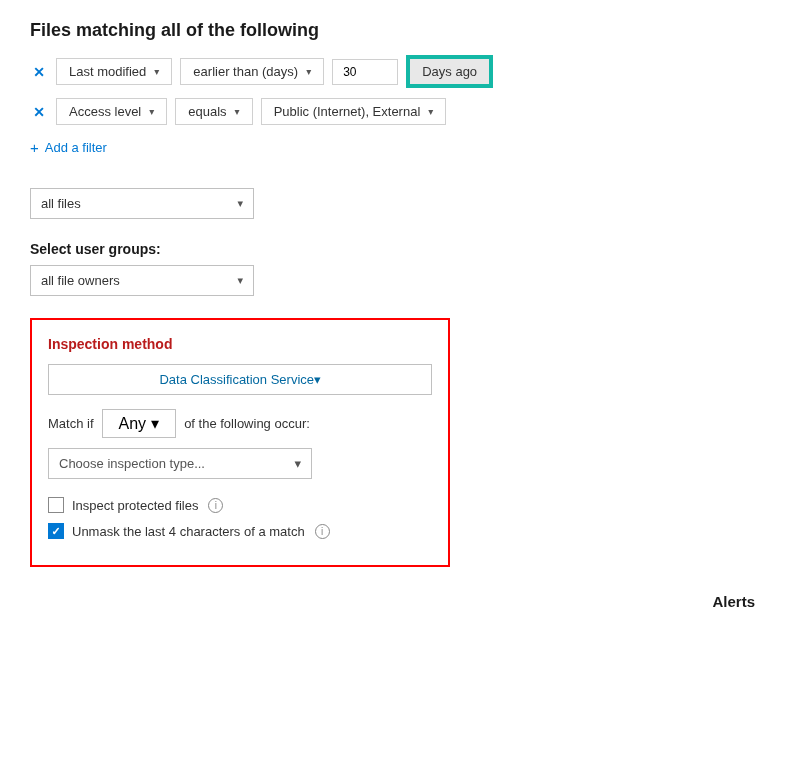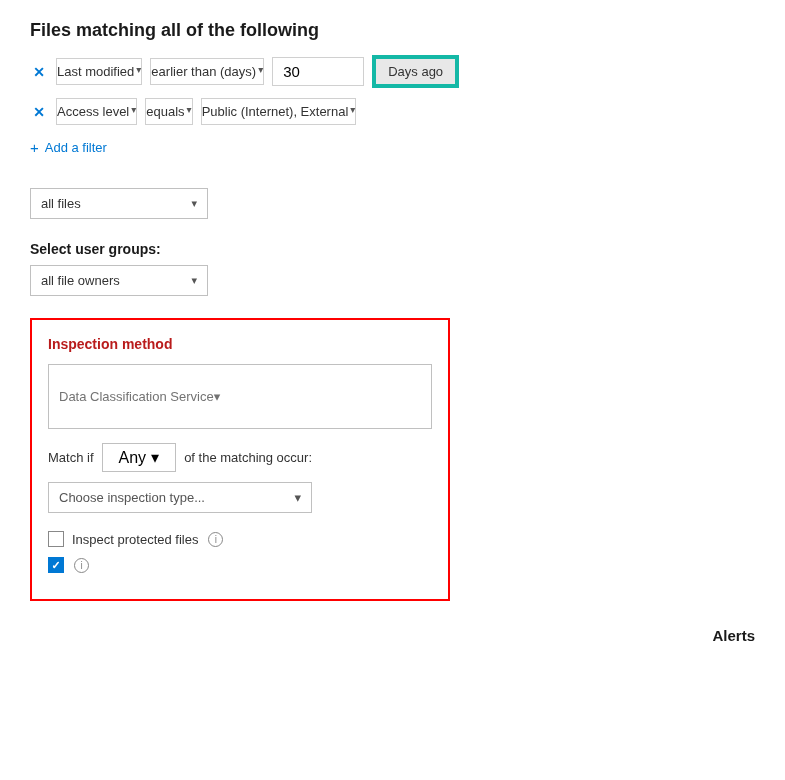--- a/index.html
+++ b/index.html
@@ -32,39 +32,40 @@
       border: none;
       padding: 0 2px;
       font-weight: bold;
       display: flex;
       align-items: center;
       justify-content: center;
       width: 18px;
     }
     .dropdown-btn {
       display: flex;
-      align-items: flex-start;
+      align-items: center;
+      gap: 6px;
       border: 1px solid #d0d0d0;
       background: #fff;
-      padding: 5px 0;
+      padding: 5px 12px;
       cursor: pointer;
       font-size: 13px;
       color: #333;
       white-space: nowrap;
     }
     .dropdown-btn .chevron {
       font-size: 10px;
       color: #555;
       margin-left: 2px;
     }
     .text-input {
       border: 1px solid #d0d0d0;
       padding: 5px 10px;
-      font-size: 15px;
-      width: 92px;
+      font-size: 12px;
+      width: 66px;
       outline: none;
     }
     .static-label-btn {
       border: 4px solid #14b8a6;
       background: #e8e8e8;
       padding: 5px 12px;
       font-size: 13px;
       color: #333;
       cursor: default;
     }
@@ -88,21 +89,21 @@
       font-size: 14px;
       margin-bottom: 8px;
       color: #1a1a1a;
     }
     .select-dropdown {
       display: flex;
       align-items: center;
       justify-content: space-between;
       border: 1px solid #c0c0c0;
       padding: 7px 10px;
-      width: 178px;
+      width: 224px;
       cursor: pointer;
       background: #fff;
       font-size: 13px;
       color: #333;
     }
     .select-dropdown .chevron {
       font-size: 11px;
       color: #555;
     }
     .user-groups-section {
@@ -117,28 +118,28 @@
     }
     .inspection-title {
       font-weight: 700;
       font-size: 14px;
       margin-bottom: 12px;
       color: #b91c1c;
     }
     .wide-dropdown {
       display: flex;
       align-items: center;
-      justify-content: flex-start;
+      justify-content: center;
       border: 1px solid #c0c0c0;
-      padding: 24px 10px;
+      padding: 7px 10px;
       width: 100%;
       cursor: pointer;
       background: #fff;
       font-size: 13px;
-      color: #737373;
+      color: #0369a1;
       margin-bottom: 14px;
     }
     .match-row {
       display: flex;
       align-items: center;
       gap: 8px;
       margin-bottom: 10px;
       font-size: 13px;
       color: #333;
     }
@@ -285,35 +286,36 @@
     <span>Data Classification Service</span>
     <span class="chevron">▾</span>
   </button>
 
   <div class="match-row">
     <span>Match if</span>
     <button class="small-dropdown">
       <span>Any</span>
       <span class="chevron">▾</span>
     </button>
-    <span>of the matching occur:</span>
+    <span>of the following occur:</span>
   </div>
 
   <button class="inspection-type-dropdown">
     <span>Choose inspection type...</span>
     <span class="chevron">▾</span>
   </button>
 
   <div class="checkbox-row">
     <div class="checkbox-unchecked"></div>
     <span>Inspect protected files</span>
     <span class="info-icon">i</span>
   </div>
 
   <div class="checkbox-row">
     <div class="checkbox-checked"></div>
+    <span>Unmask the last 4 characters of a match</span>
     <span class="info-icon">i</span>
   </div>
 </div>
 
 <div class="alerts-section">
   <div class="alerts-title">Alerts</div>
 </div>
 
 </body></html>

